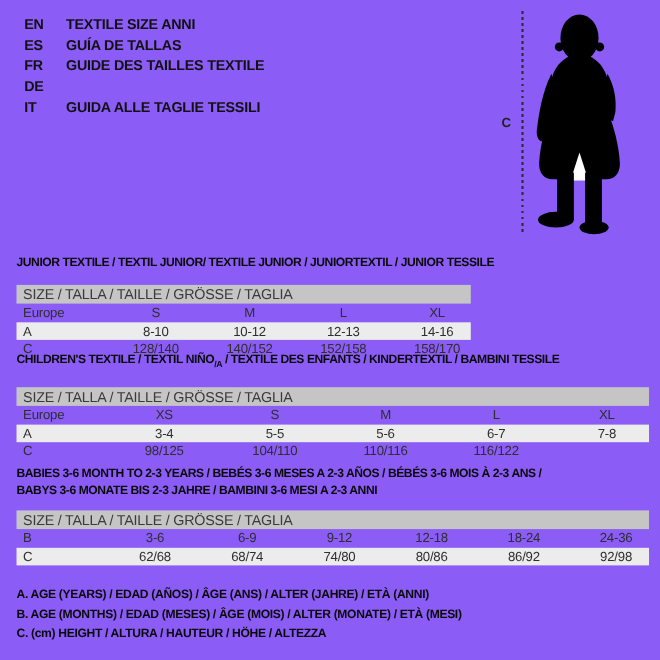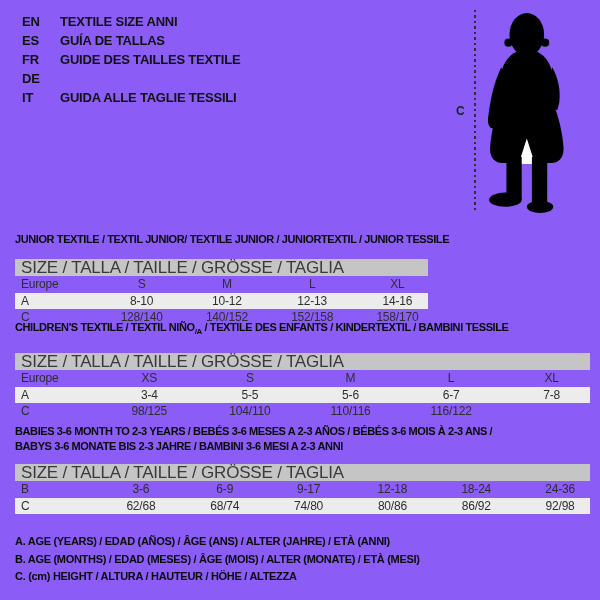--- a/index.html
+++ b/index.html
@@ -19,21 +19,21 @@
     position:absolute;left:24px;top:2px;width:2px;height:202px;
     background-image:repeating-linear-gradient(to bottom,#2f2f2f 0 2.5px,transparent 2.5px 5.5px);
   }
   #baby-svg{position:absolute;left:36px;top:0;}
   
   .tbl-section{position:absolute;left:15px;}
   .tbl-title{font-size:11px;font-weight:bold;letter-spacing:-0.4px;color:#0a0a0a;white-space:nowrap;line-height:15px;}
   .tbl-title .sub{font-size:8px;vertical-align:sub;}
   .size-bar{
     height:17px;line-height:17px;background:#c5c5c5;color:#3a3a3a;
-    font-size:17px;letter-spacing:-0.2px;padding-left:6px;box-sizing:border-box;
+    font-size:13px;letter-spacing:-0.2px;padding-left:6px;box-sizing:border-box;
   }
   .t-grid{display:grid;gap:24px;}
   .cols4{grid-template-columns:72px repeat(4,1fr);}
   .cols5{grid-template-columns:72px repeat(5,1fr);}
   .cols6{grid-template-columns:72px repeat(6,1fr);}
   .t-row{height:16.5px;line-height:16.5px;font-size:12px;letter-spacing:-0.2px;color:#2e2e2e;}
   .t-row.shaded{background:#ececec;}
   .t-cell{text-align:center;white-space:nowrap;overflow:hidden;}
   .t-cell.lbl{text-align:left;padding-left:6px;}
   .gap-t1{margin-top:12px;}
@@ -156,21 +156,21 @@
   </div>
 
   <div class="tbl-section" style="top:424px;width:575px;">
     <div class="tbl-title">BABIES 3-6 MONTH TO 2-3 YEARS / BEBÉS 3-6 MESES A 2-3 AÑOS / BÉBÉS 3-6 MOIS À 2-3 ANS /</div>
     <div class="tbl-title">BABYS 3-6 MONATE BIS 2-3 JAHRE / BAMBINI 3-6 MESI A 2-3 ANNI</div>
     <div class="size-bar gap-t3">SIZE / TALLA / TAILLE / GRÖSSE / TAGLIA</div>
     <div class="t-row t-grid cols6">
       <span class="t-cell lbl">B</span>
       <span class="t-cell">3-6</span>
       <span class="t-cell">6-9</span>
-      <span class="t-cell">9-17</span>
+      <span class="t-cell">9-12</span>
       <span class="t-cell">12-18</span>
       <span class="t-cell">18-24</span>
       <span class="t-cell">24-36</span>
     </div>
     <div class="t-row t-grid cols6 shaded">
       <span class="t-cell lbl">C</span>
       <span class="t-cell">62/68</span>
       <span class="t-cell">68/74</span>
       <span class="t-cell">74/80</span>
       <span class="t-cell">80/86</span>

